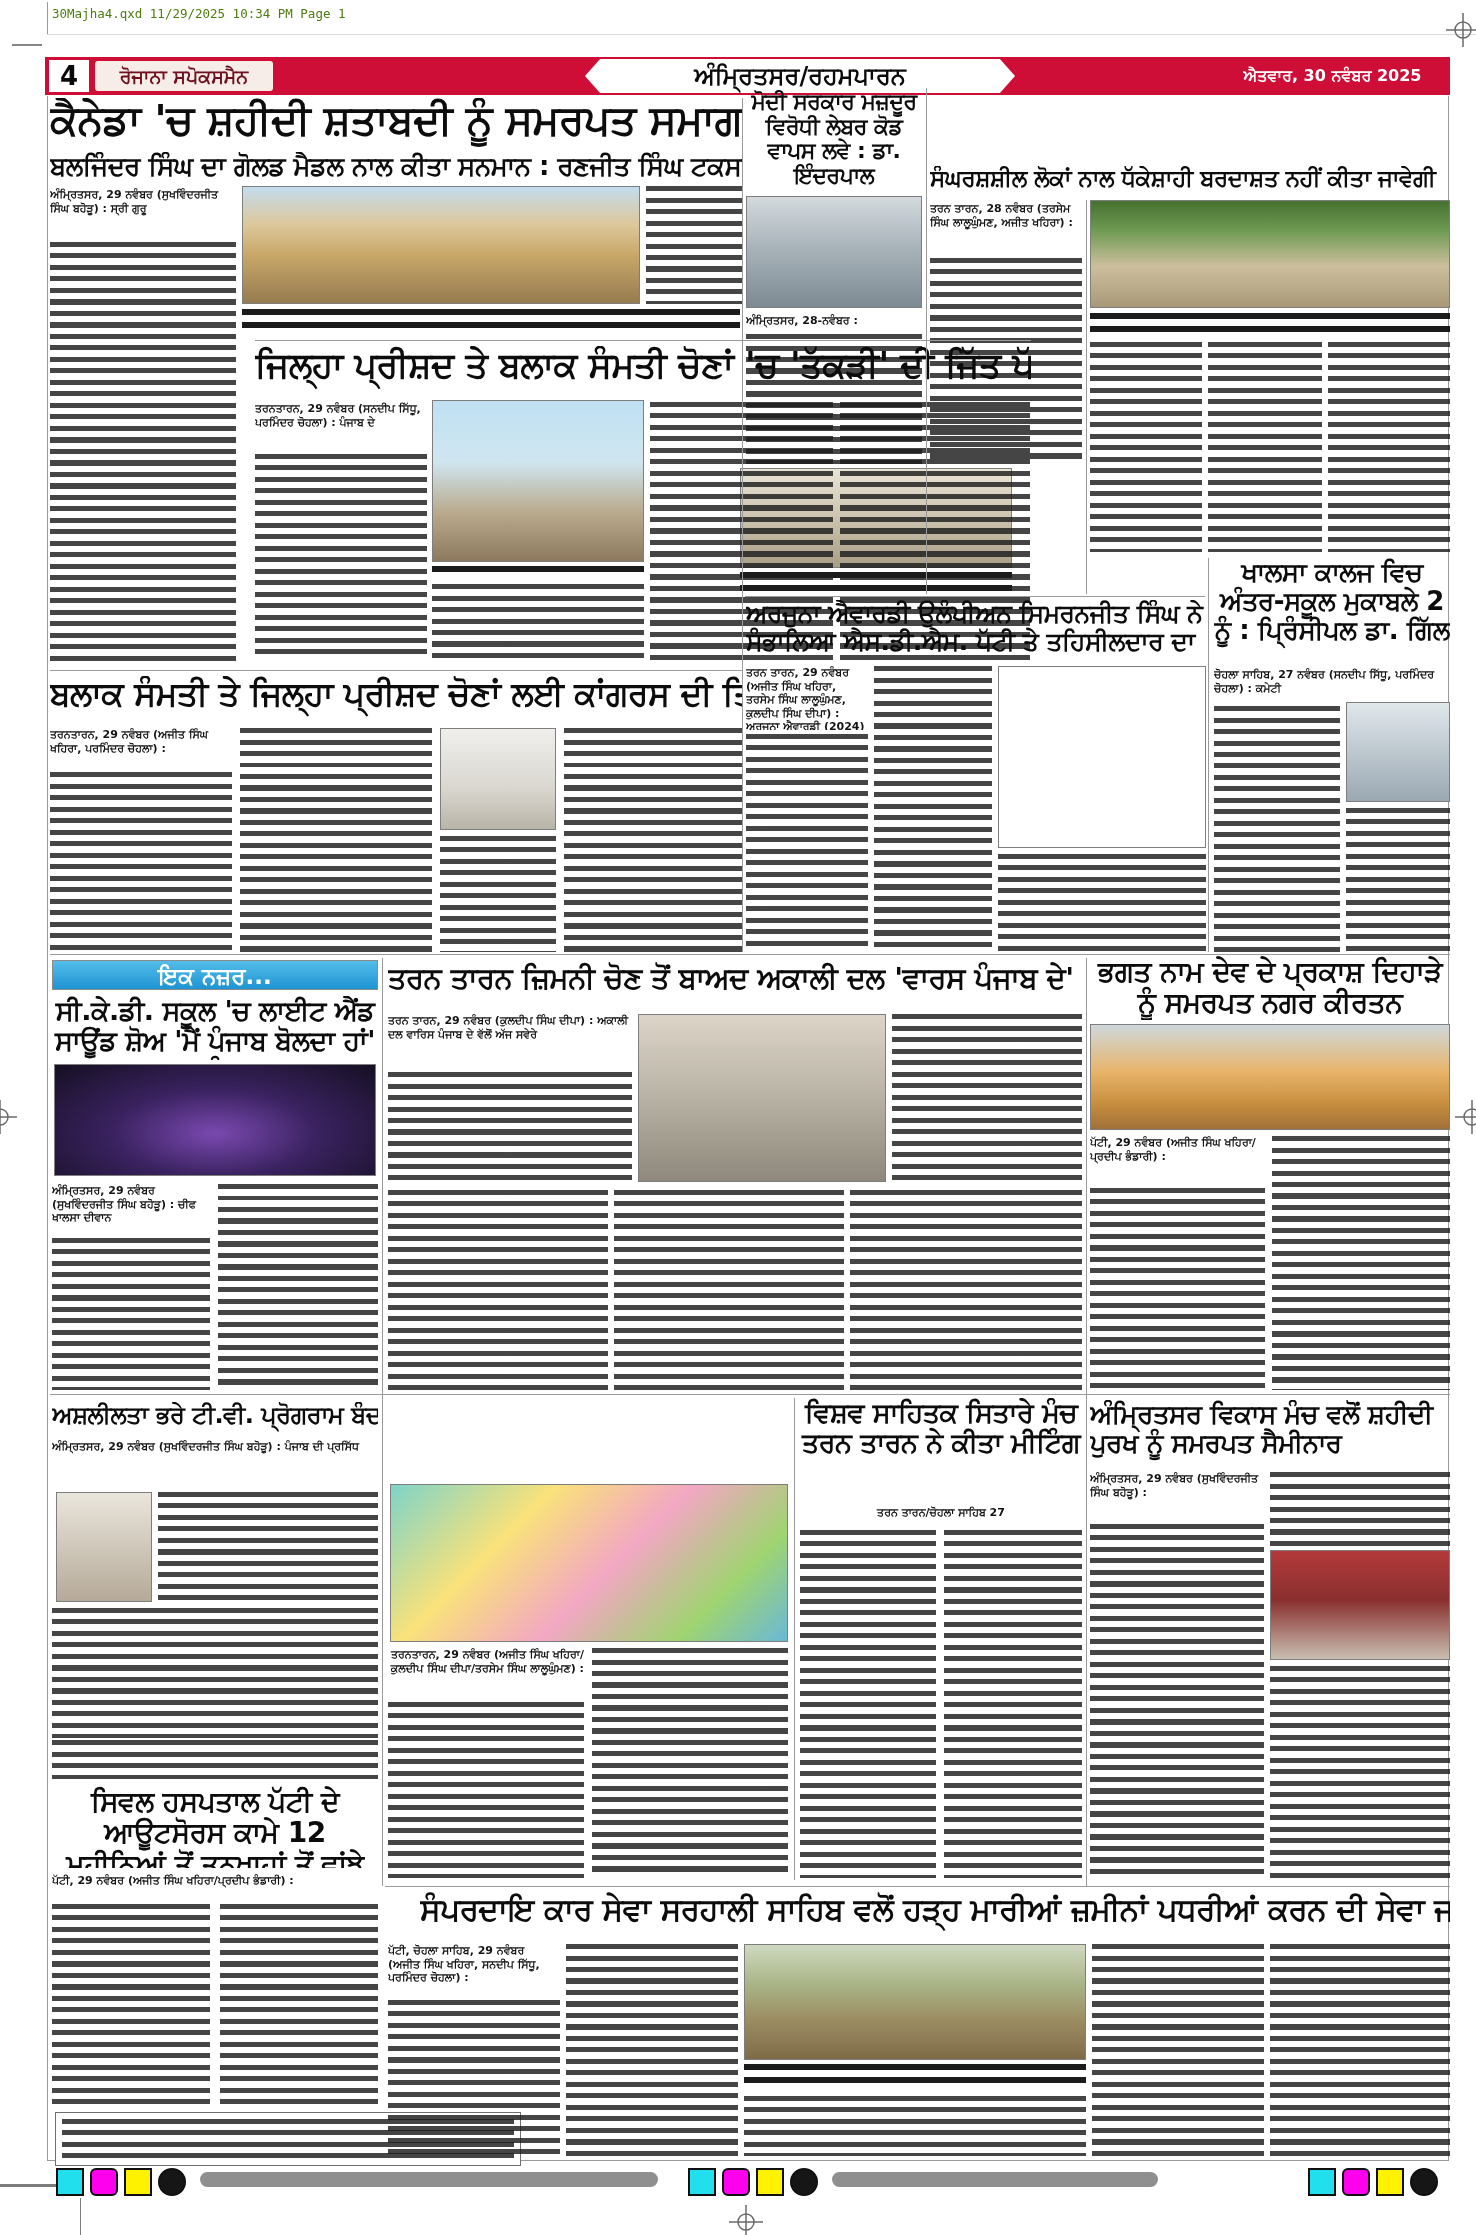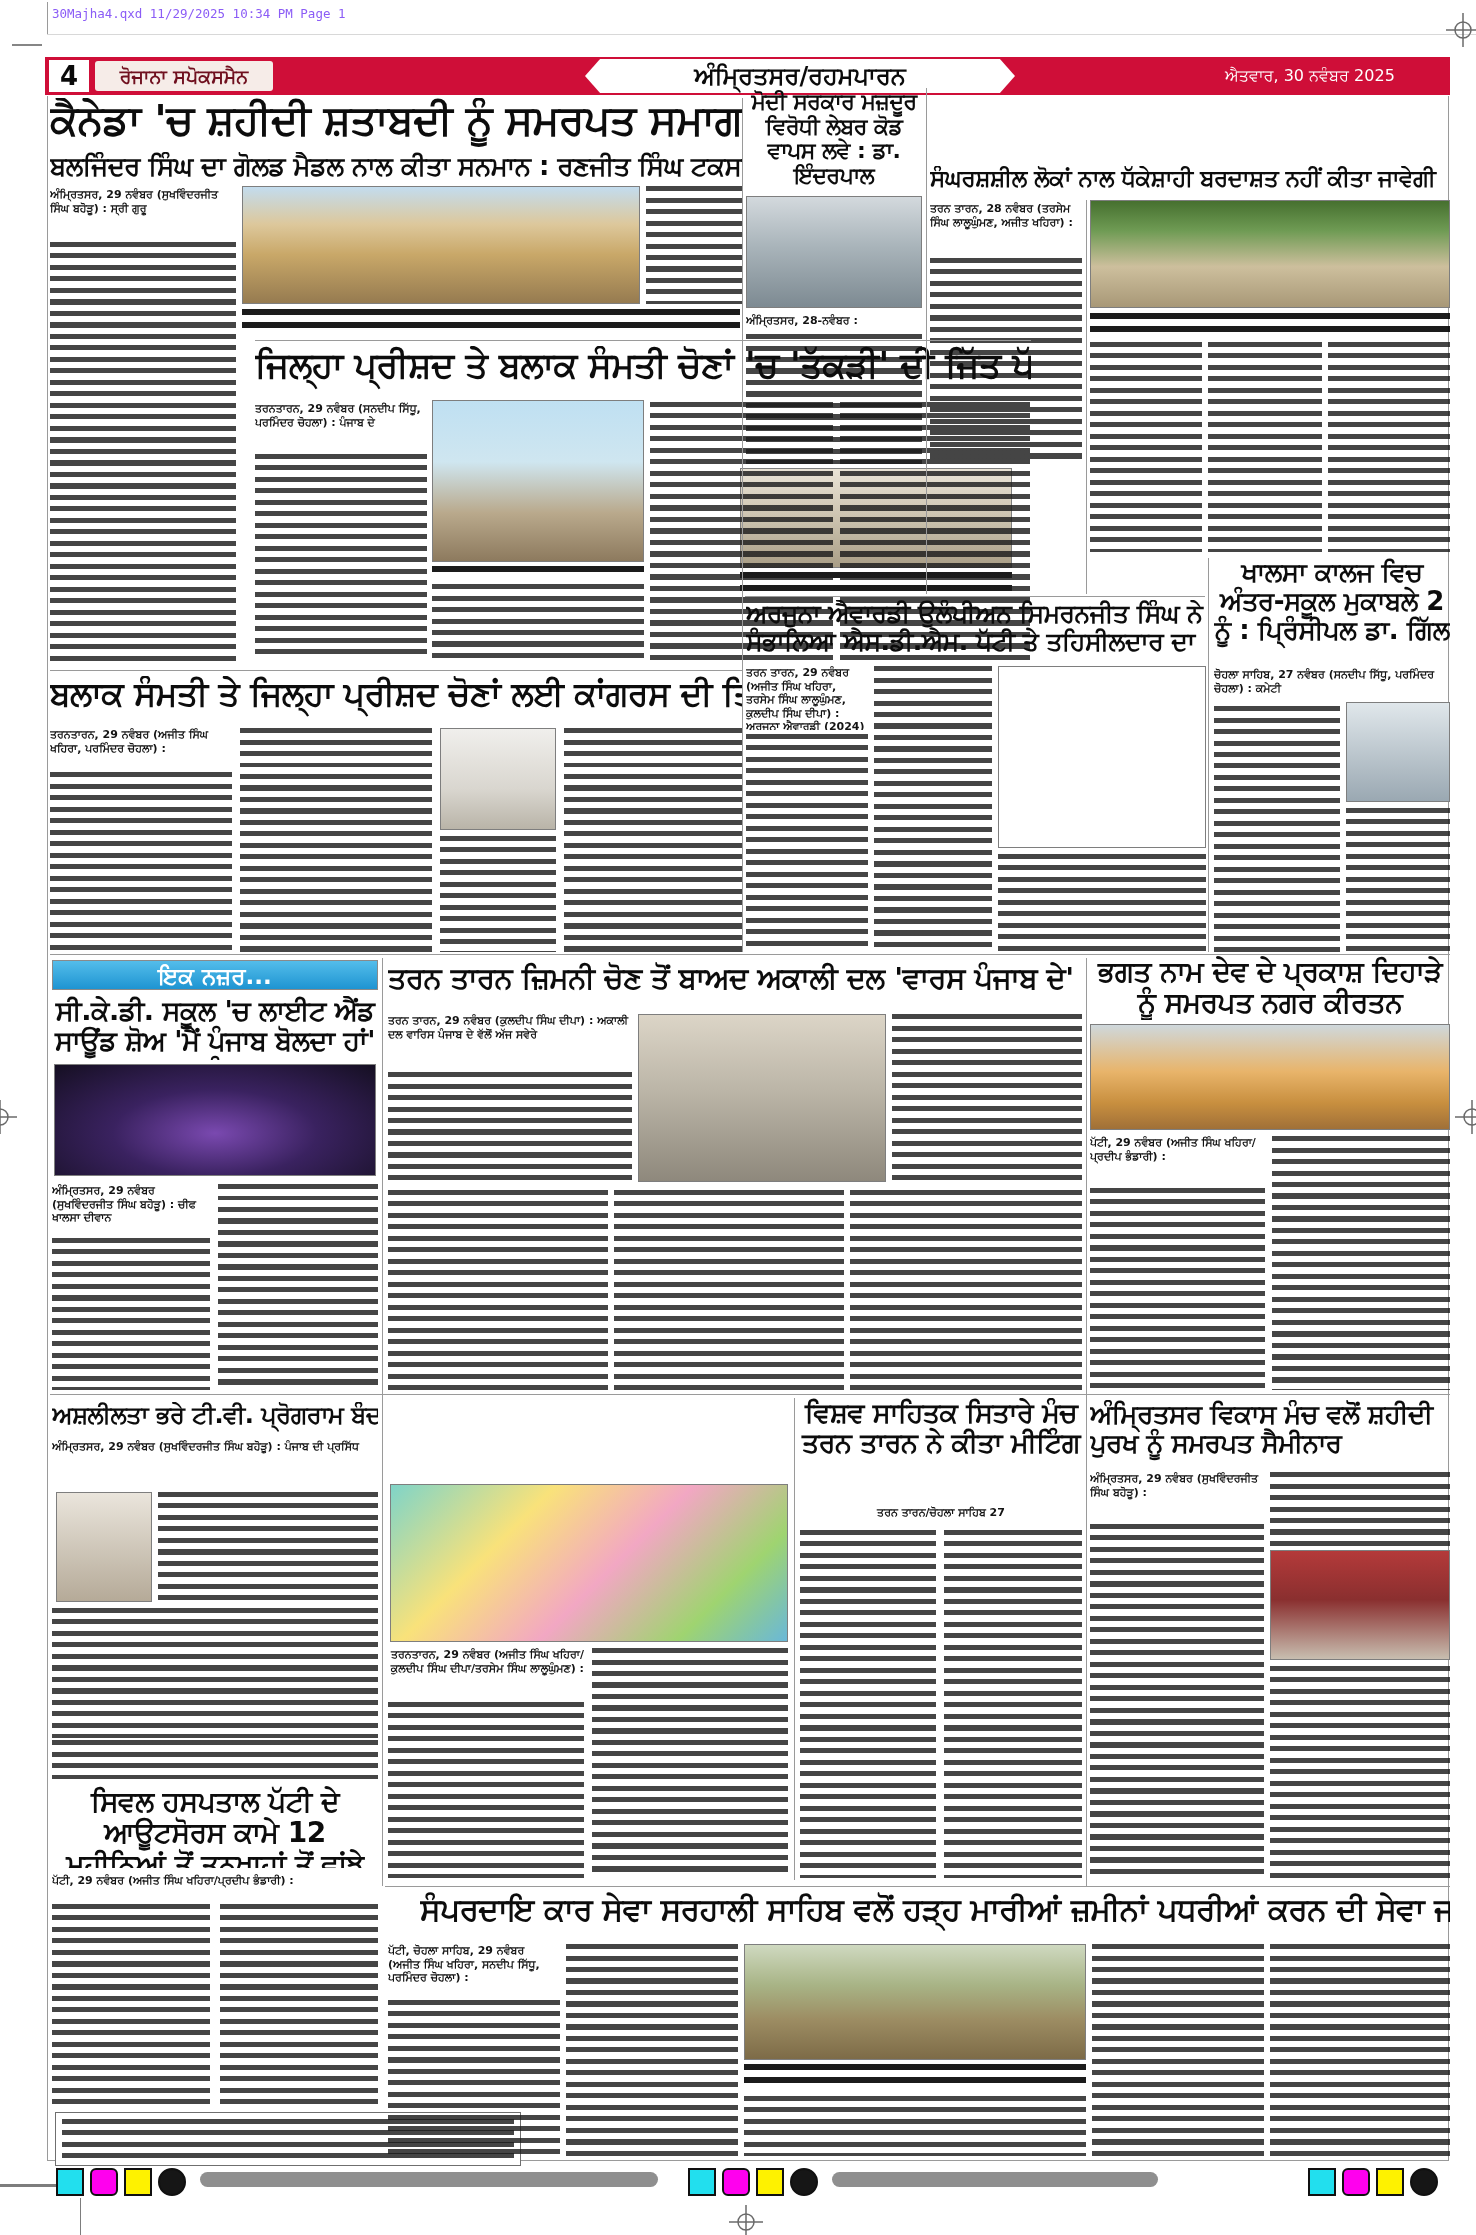--- a/index.html
+++ b/index.html
@@ -35,26 +35,26 @@
   .p-matu{background:linear-gradient(180deg,#eae5dc 0%,#b5aa98 100%);}
   .p-santsar{background:linear-gradient(135deg,#7fd4c8 0%,#f9e27a 30%,#f2a7c3 55%,#9fd470 80%,#6ab8d8 100%);}
   .p-vikas{background:linear-gradient(180deg,#b43a3a 0%,#8a2f2f 45%,#c8beb0 100%);}
   .p-karsewa{background:linear-gradient(180deg,#cfd9c0 0%,#a8b486 35%,#9d8d63 65%,#7d6b47 100%);}
   
   .mast{background:#cf0e38;}
   .mast .num{background:#ffffff;color:#0a0a0a;font-weight:700;font-size:26px;text-align:center;line-height:32px;}
   .mast .brand{background:#f6ece8;color:#70101f;font-weight:700;font-size:19px;line-height:30px;text-align:center;border-radius:3px;}
   .mast .ribbon{background:#ffffff;color:#0a0a0a;font-weight:700;font-size:24px;line-height:34px;text-align:center;
         clip-path:polygon(0 50%,3.5% 0,96.5% 0,100% 50%,96.5% 100%,3.5% 100%);}
-  .mast .date{color:#ffffff;font-weight:400;font-size:16px;text-align:left;}
+  .mast .date{color:#ffffff;font-weight:700;font-size:16px;text-align:center;}
   
   .iknazar{background:linear-gradient(180deg,#54bdea 0%,#1e94d2 100%);color:#ffffff;font-weight:700;font-size:23px;
            text-align:center;line-height:30px;border:1px solid #8a8a8a;}
   
-  .slug{font-family:"DejaVu Sans Mono","Liberation Mono",monospace;font-size:12.5px;color:#8b5cf6;white-space:nowrap;}
+  .slug{font-family:"DejaVu Sans Mono","Liberation Mono",monospace;font-size:12.5px;color:#4d7c0f;white-space:nowrap;}
   
   .regmark svg{display:block;}
   
   .patch{width:28px;height:28px;border:2px solid #101010;}
   .graybar{background:#8f8f8f;height:15px;border-radius:8px;}
   .boxed{border:1.5px solid #6f6f6f;background:#fff;}
 </style>
 </head>
 <body>
 

